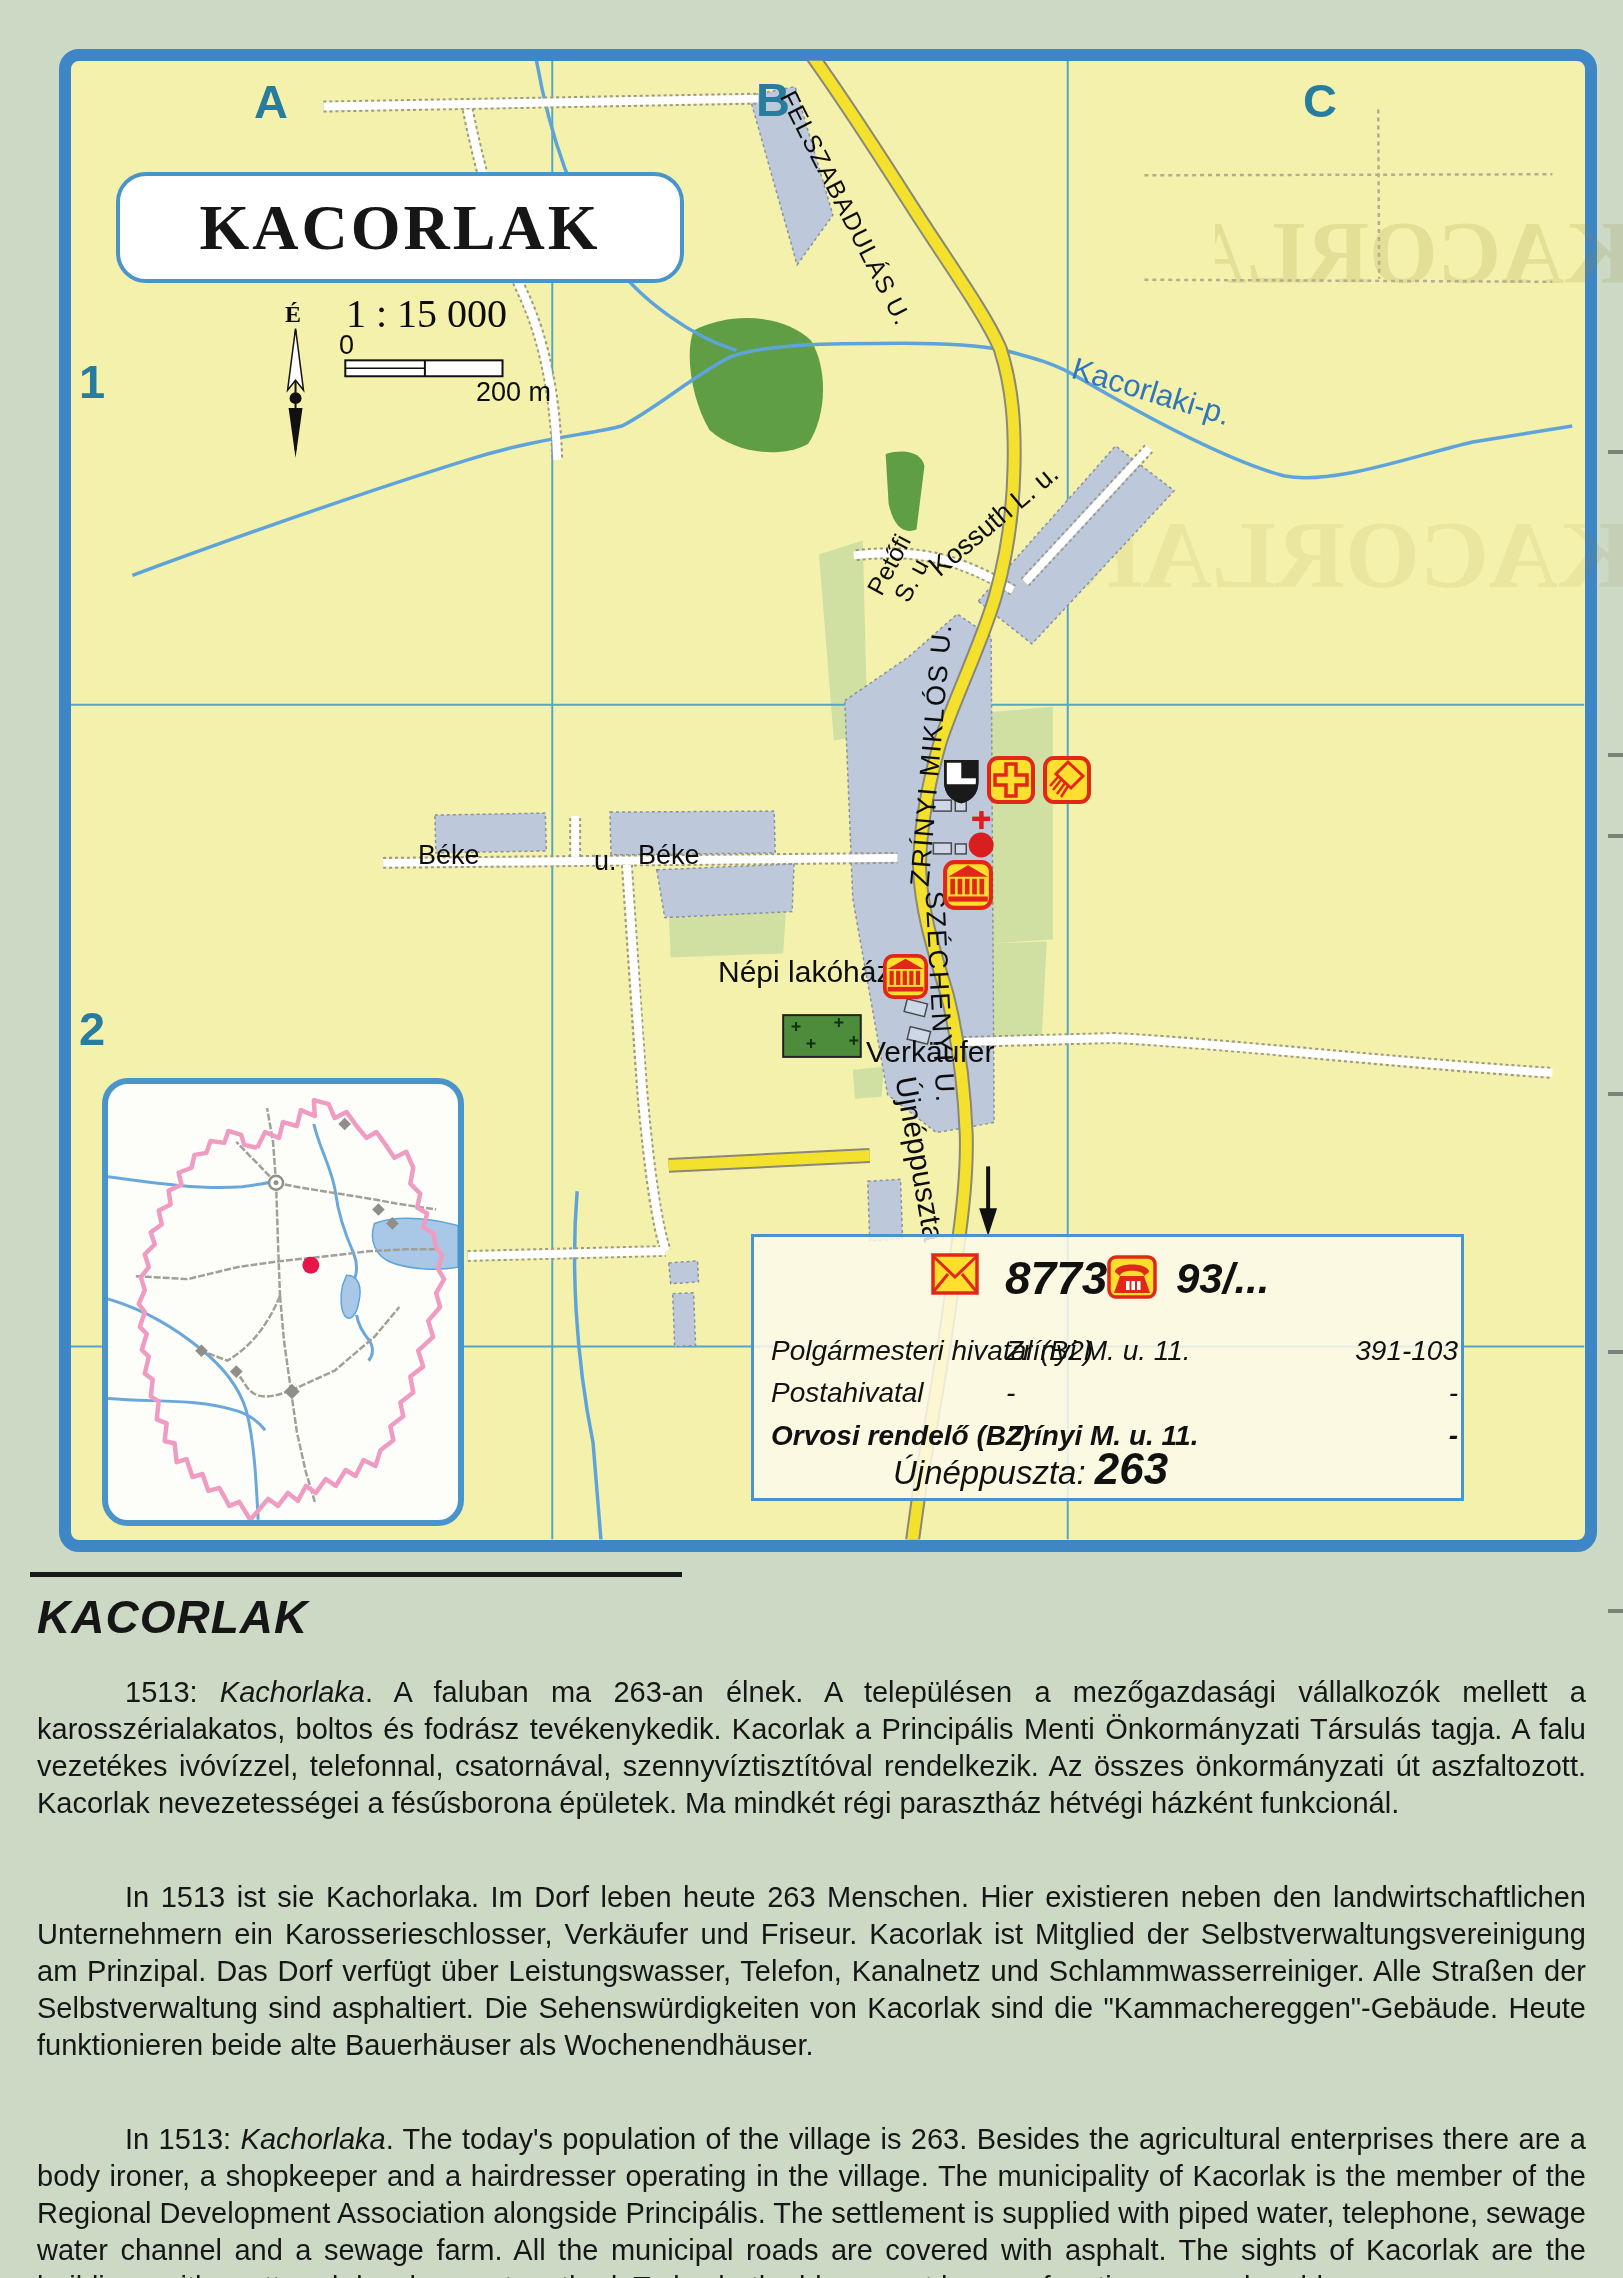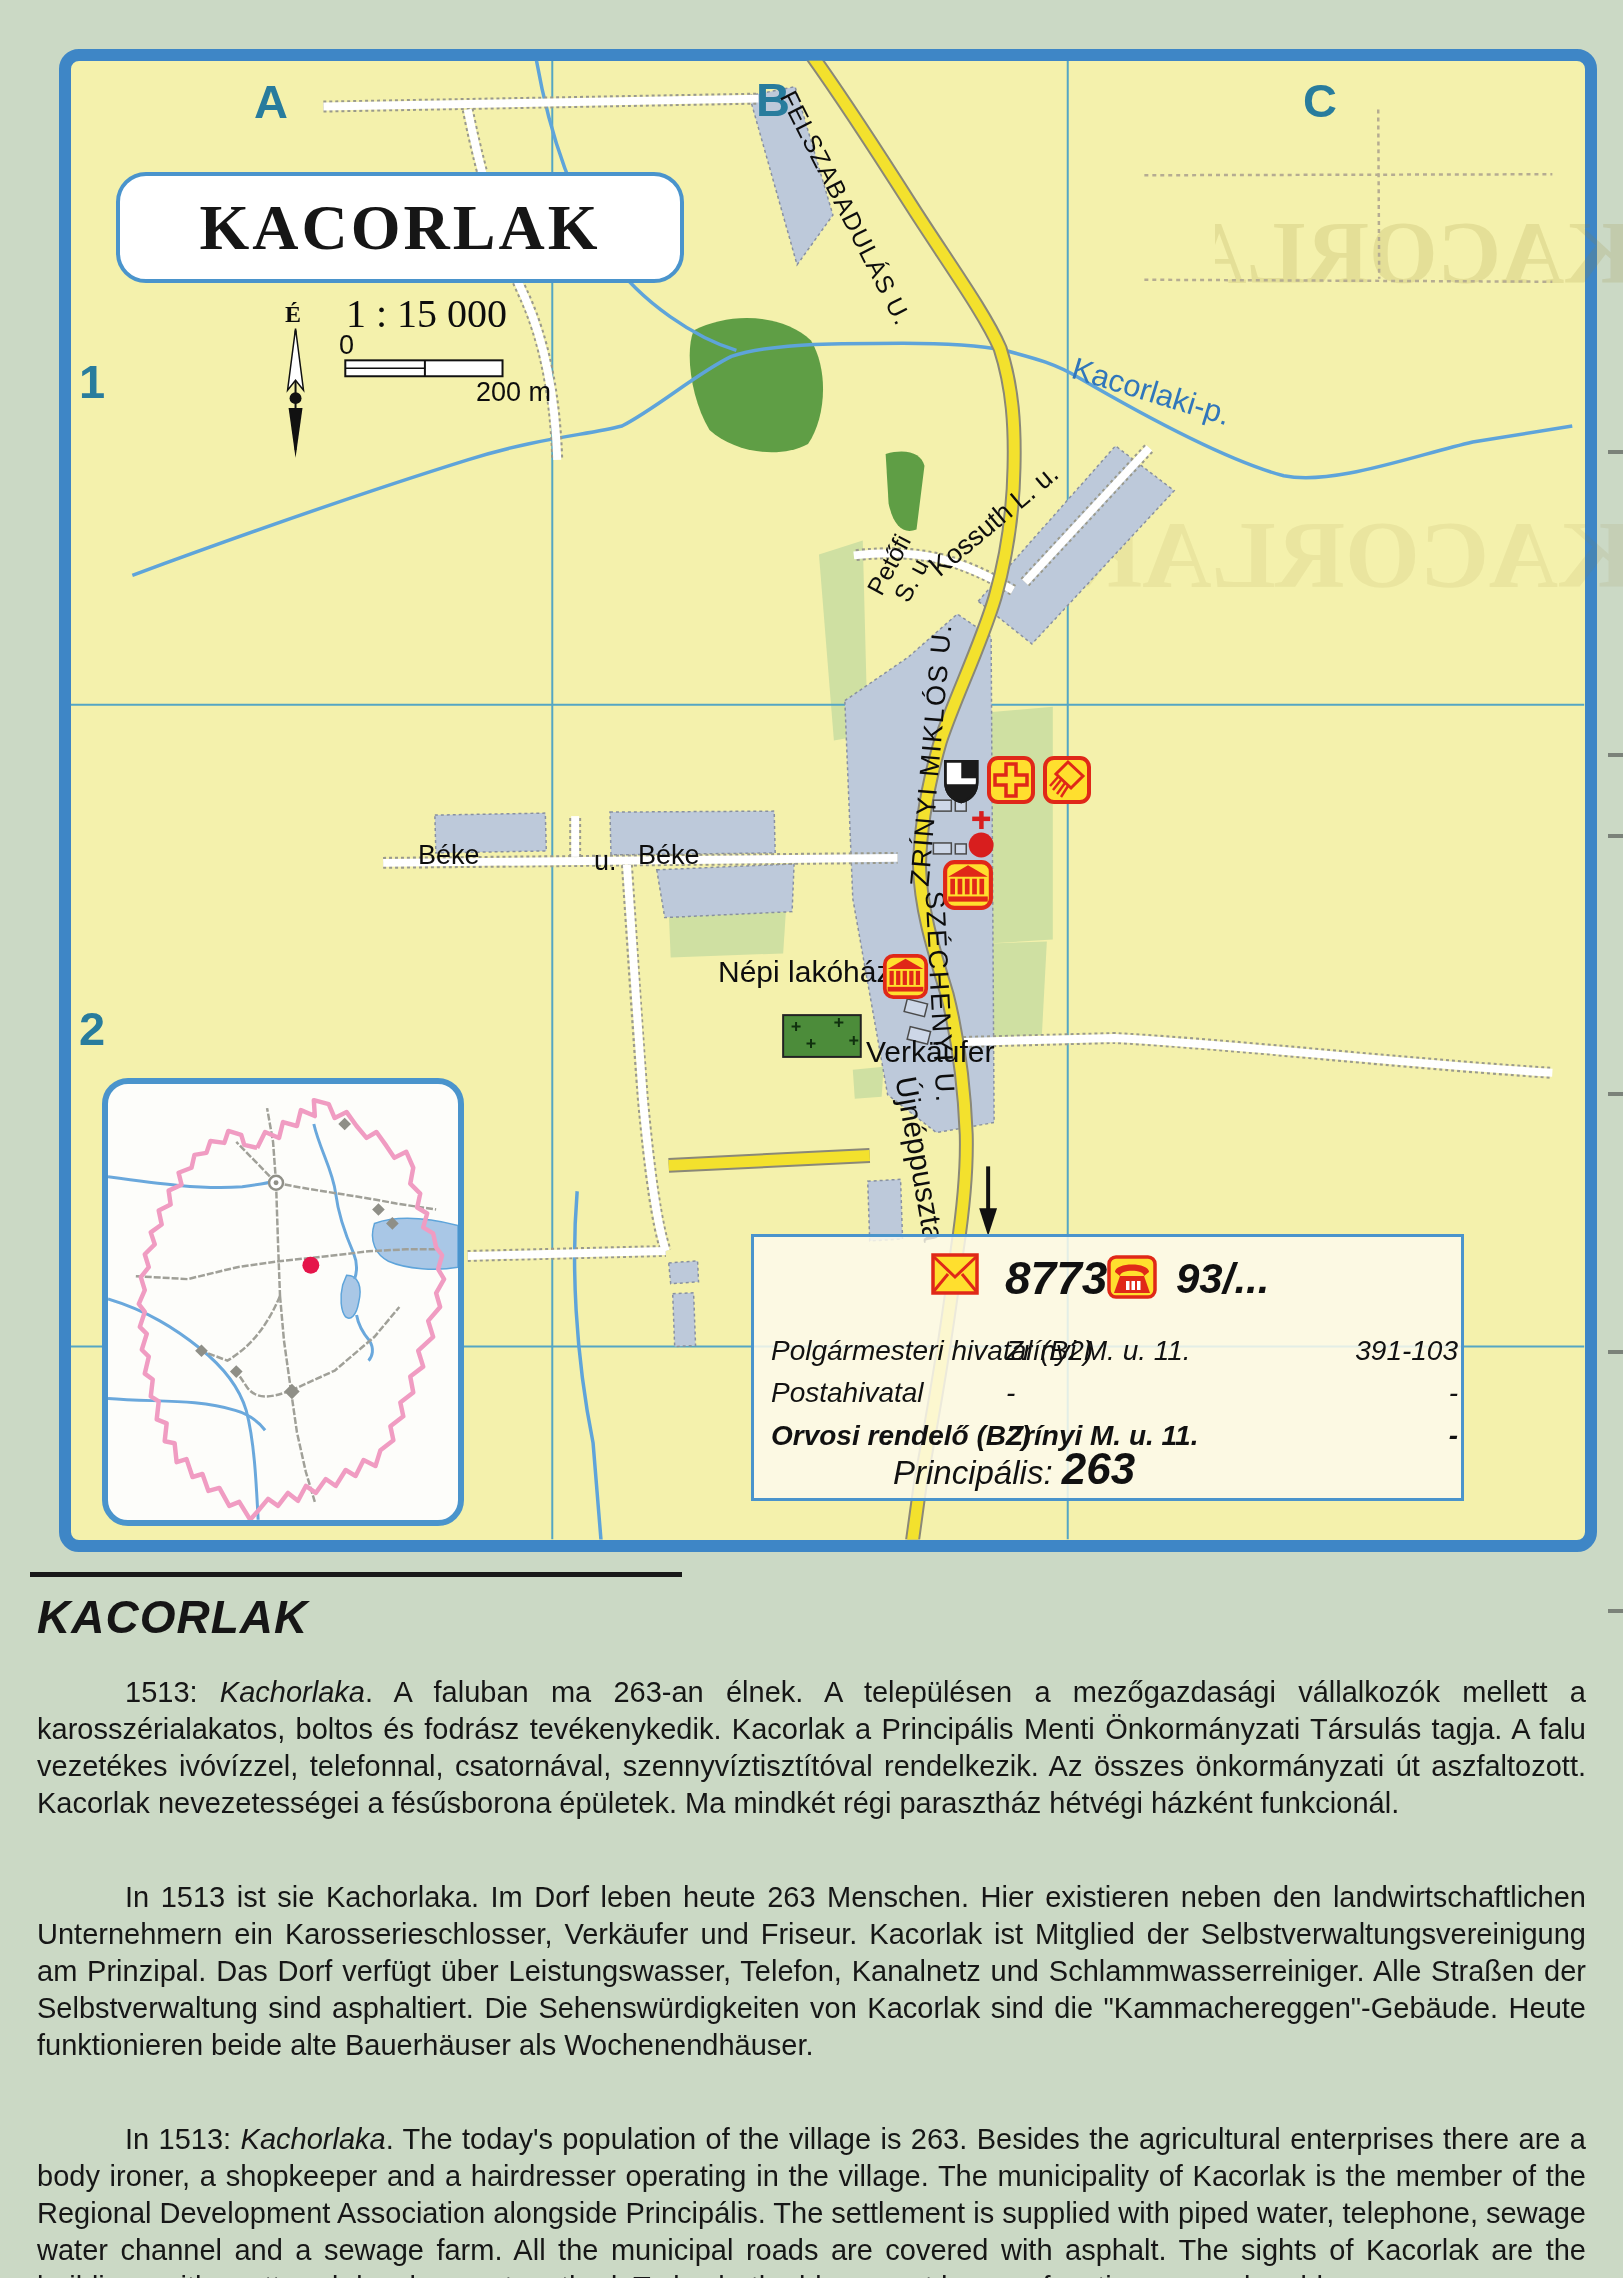--- a/index.html
+++ b/index.html
@@ -322,21 +322,21 @@
       <span class="c2">-</span>
       <span class="c3">-</span>
     </div>
     <div class="ibrow" style="top:183px;font-weight:bold;">
       <span class="c1">Orvosi rendelő (B2)</span>
       <span class="c2">Zrínyi M. u. 11.</span>
       <span class="c3">-</span>
     </div>
 
     <div class="ib-pop">
-      <span>Principális:</span>
+      <span>Újnéppuszta:</span>
       <b>263</b>
     </div>
   </div>
 
   <div class="inset">
     <svg width="350" height="436" viewBox="0 0 352 438">
 
       <path d="M268,140 C290,132 320,134 352,142 L352,184 C330,188 300,186 282,178 C270,172 262,158 268,140 Z" fill="#a9c7e6" stroke="#5ea4da" stroke-width="1.5"></path>
       <path d="M240,192 C252,192 256,204 252,220 C250,232 244,238 239,234 C234,228 233,214 236,202 Z" fill="#a9c7e6" stroke="#5ea4da" stroke-width="1.5"></path>
 

